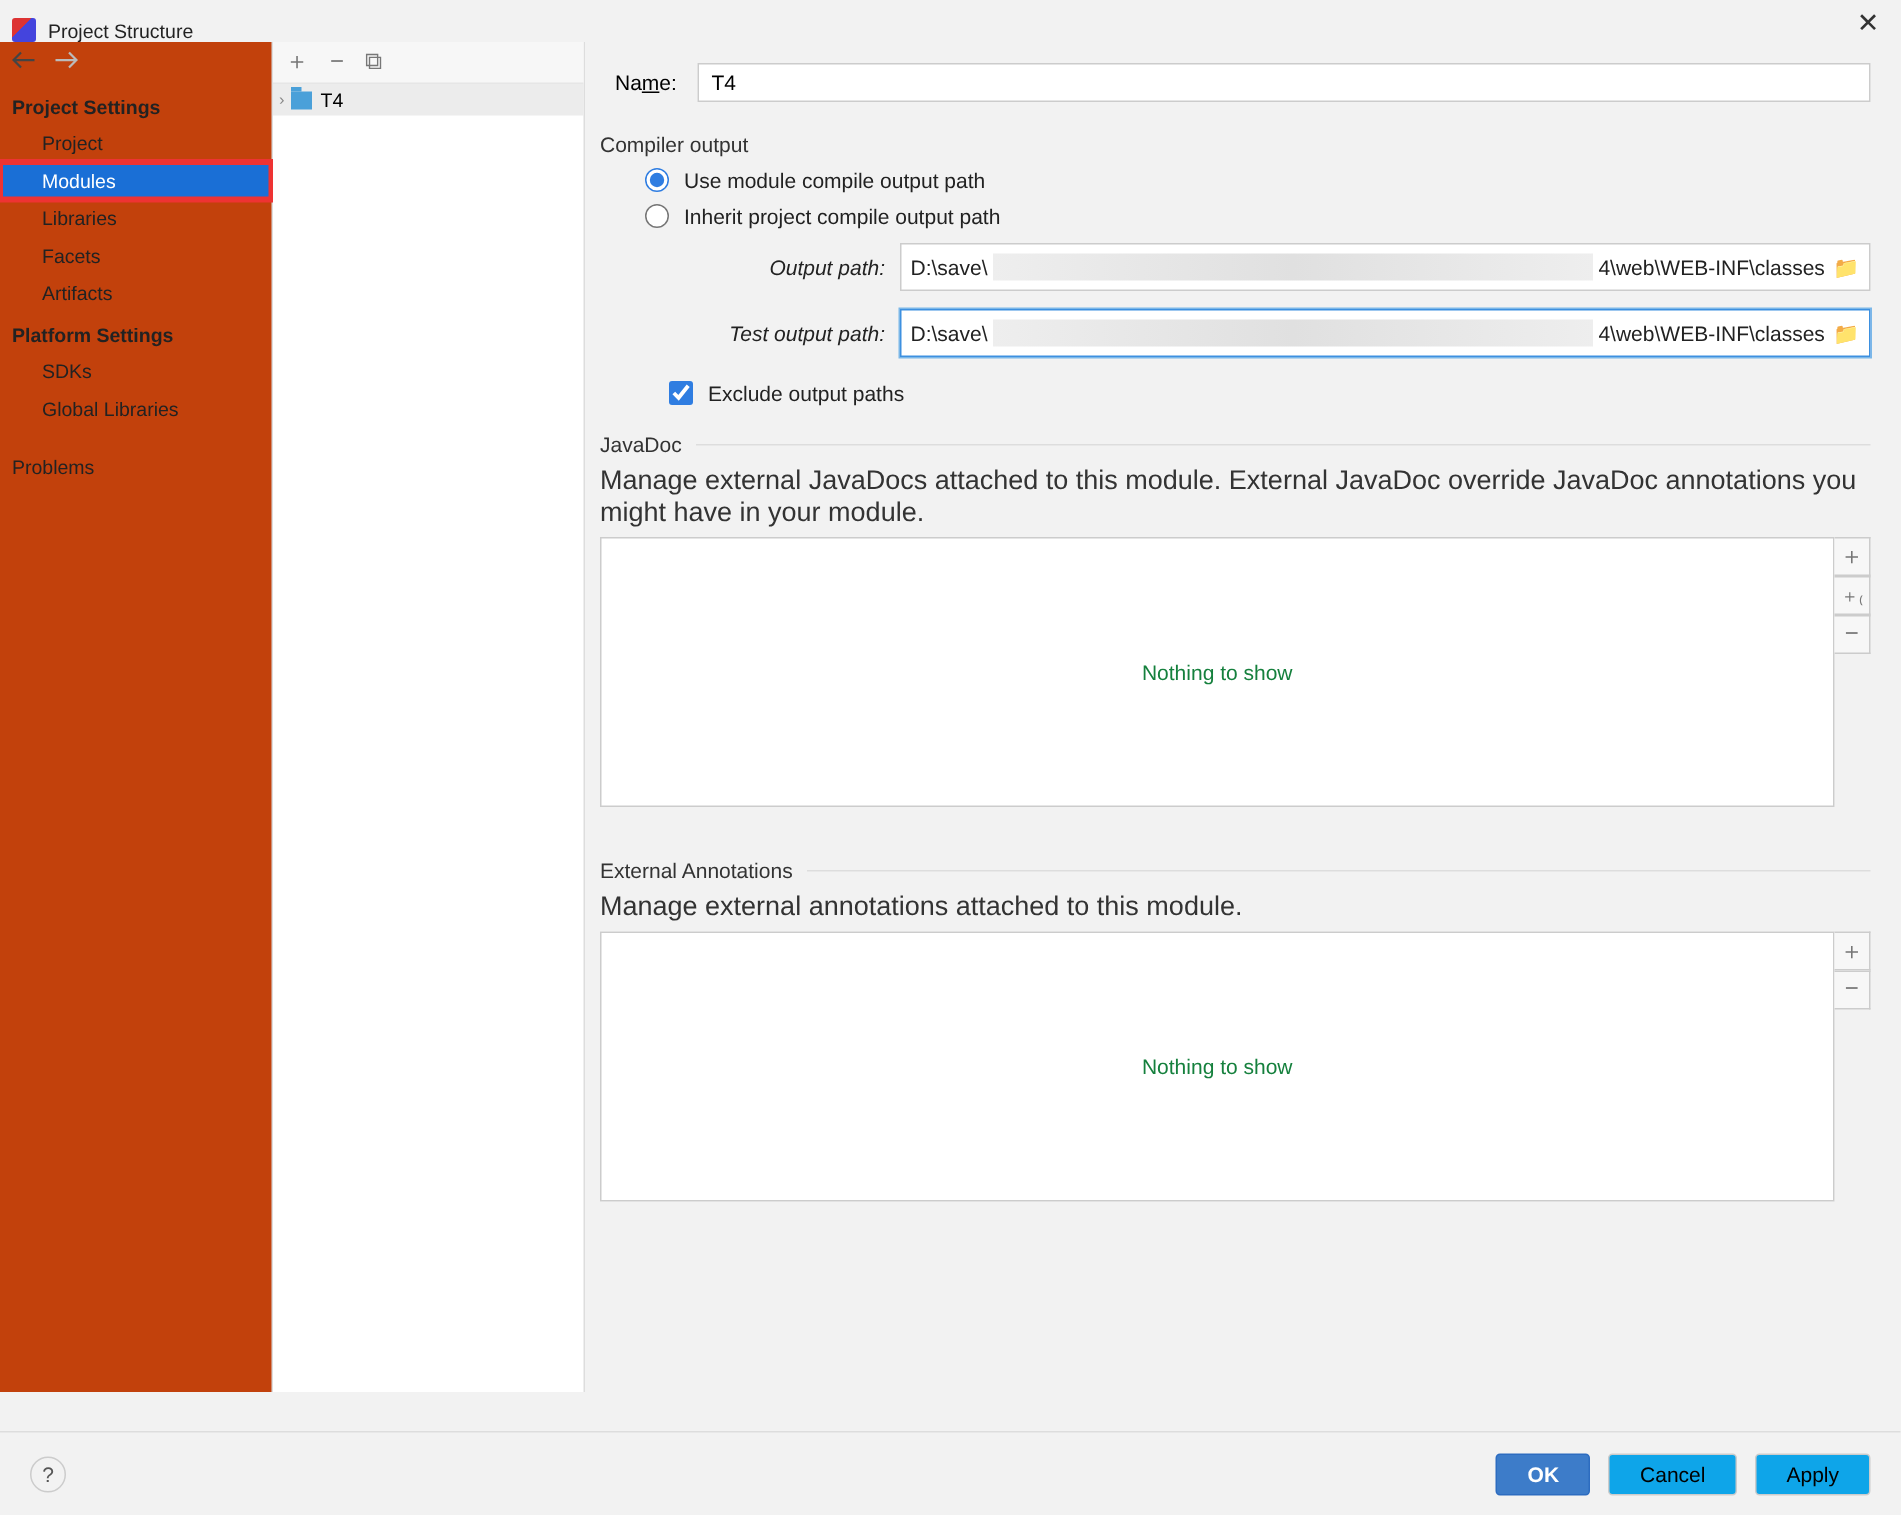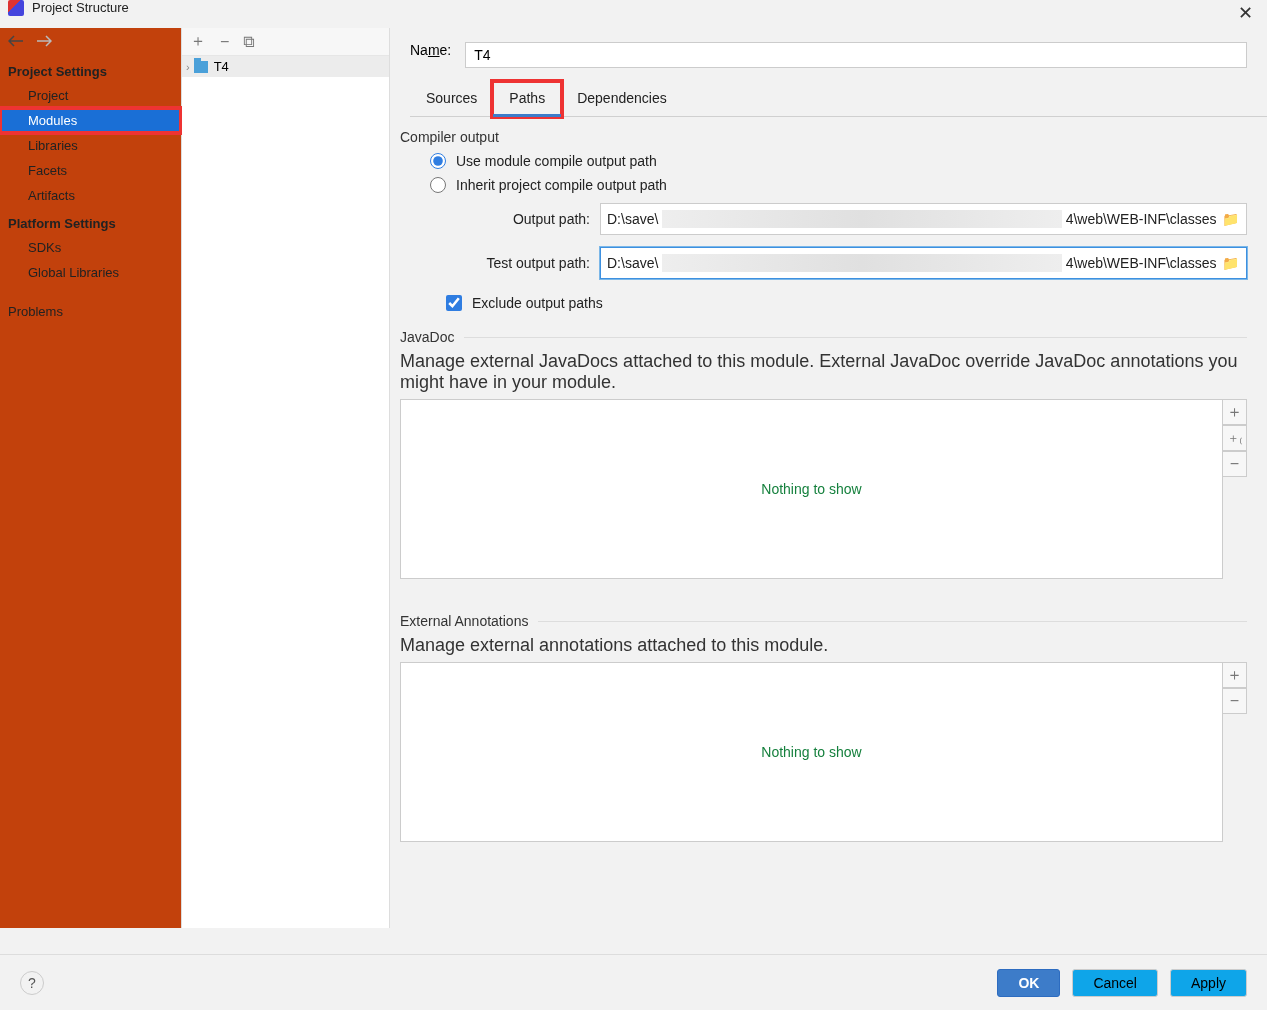--- a/index.html
+++ b/index.html
@@ -1,18 +1,18 @@
 <!DOCTYPE html>
 <html><head>
 <meta charset="utf-8">
 <style>
 * { box-sizing: border-box; margin: 0; padding: 0; font-family: "Segoe UI", Arial, sans-serif; }
 html, body { width: 1267px; height: 1010px; background: #f2f2f2; overflow: hidden; }
 
-.title-bar { height: 28px; display: flex; align-items: flex-start; padding: 0 8px; background: #f2f2f2; }
+.title-bar { height: 28px; display: flex; align-items: flex-end; padding: 0 8px; background: #f2f2f2; }
 .title-bar .icon { width: 16px; height: 16px; margin-right: 8px; background: linear-gradient(135deg,#d33 0%,#d33 40%,#44d 40%,#44d 100%); border-radius: 2px; }
 .title-bar .title { font-size: 13px; color: #222; flex: 1; }
 .title-bar .close { font-size: 18px; color: #333; cursor: pointer; padding: 2px 6px; }
 
 .body-area { display: flex; height: 900px; }
 
 .sidebar { width: 182px; background: #c2410c; border-right: 1px solid #ddd; }
 .sidebar-nav { height: 28px; padding: 4px 8px; display: flex; gap: 12px; align-items: center; }
 .sidebar-nav svg { width: 16px; height: 12px; }
 .sb-section-title { font-size: 13px; font-weight: bold; color: #222; padding: 8px 8px 4px 8px; }
@@ -22,39 +22,39 @@
 
 .tree-col { width: 208px; background: #fff; border-right: 1px solid #ddd; }
 .tree-toolbar { height: 28px; display: flex; align-items: center; gap: 14px; padding: 0 8px; border-bottom: 1px solid #e6e6e6; background: #f7f7f7; }
 .tree-toolbar .tb-icon { color: #777; font-size: 16px; cursor: pointer; }
 .tree-row { display: flex; align-items: center; padding: 3px 4px; font-size: 13px; background: #ececec; }
 .tree-row .chev { color: #888; margin-right: 4px; font-size: 11px; }
 .tree-row .mod-icon { width: 14px; height: 12px; background: #4aa0d9; margin-right: 6px; position: relative; }
 .tree-row .mod-icon::before { content:""; position:absolute; left:0; top:-3px; width:7px; height:3px; background:#4aa0d9; }
 
 .main { flex: 1; background: #f2f2f2; padding: 0; overflow: hidden; }
-.name-row { display: flex; padding: 14px 20px 8px 20px; gap: 14px; }
+.name-row { display: flex; align-items: center; padding: 14px 20px 8px 20px; gap: 14px; }
 .name-row label { font-size: 14px; }
 .name-row label u { text-decoration: underline; }
 .name-row input { flex: 1; height: 26px; border: 1px solid #ccc; padding: 2px 8px; font-size: 14px; background:#fff; }
 
 .tabs { display: flex; margin: 6px 0 0 20px; border-bottom: 1px solid #d0d0d0; }
 .tab { padding: 8px 16px 10px 16px; font-size: 14px; color: #222; cursor: pointer; position: relative; }
 .tab.active::after { content:""; position:absolute; left:0; right:0; bottom:-1px; height:3px; background:#3d7cc9; }
 .tab.hl { outline: 4px solid #e33; outline-offset: -1px; }
 
 .section-title { font-size: 14px; color: #333; padding: 12px 20px 4px 10px; margin-left: 0; }
 .divider-line { height:1px; background:#ddd; flex:1; }
 
 .radio-row, .check-row { display: flex; align-items: center; gap: 10px; padding: 4px 20px 4px 40px; font-size: 14px; color: #222; }
 .radio-row input[type=radio] { width: 16px; height: 16px; accent-color: #2f7de1; }
 .check-row input[type=checkbox] { width: 16px; height: 16px; accent-color: #2f7de1; }
 
 .path-row { display: flex; align-items: center; padding: 6px 20px 6px 40px; gap: 10px; }
-.path-row .lbl { width: 160px; text-align: right; font-size: 14px; color: #222; }
+.path-row .lbl { width: 160px; text-align: right; font-size: 14px; color: #222; font-style: italic; }
 .path-row .path-input { flex: 1; height: 32px; border: 1px solid #ccc; background:#fff; display:flex; align-items:center; padding: 0 6px; font-size: 14px; position: relative; }
 .path-row .path-input.focused { border: 1px solid #3d90e0; box-shadow: 0 0 0 1px #7bb7e8; }
 .path-row .path-input .pre { color:#222; }
 .path-row .path-input .blur { display:inline-block; height:18px; background:linear-gradient(90deg,#eee,#e0e0e0,#eee); flex:1; margin: 0 4px; }
 .path-row .path-input .post { color:#222; }
 .path-row .path-input .browse { color:#aaa; margin-left:6px; }
 
 .sub-label { display:flex; align-items:center; gap:10px; padding: 14px 20px 2px 10px; }
 .sub-label .txt { font-size:14px; color:#333; }
 .sub-desc { font-size: 18px; color: #333; padding: 4px 20px 6px 10px; }
@@ -113,25 +113,20 @@
       <span>T4</span>
     </div>
   </div>
 
   <div class="main">
     <div class="name-row">
       <label>Na<u>m</u>e:</label>
       <input type="text" value="T4" style="">
     </div>
 
-    <div class="tabs">
-      <div class="tab">Sources</div>
-      <div class="tab active hl">Paths</div>
-      <div class="tab">Dependencies</div>
-    </div>
 
     <div class="section-title">Compiler output</div>
 
     <div class="radio-row">
       <input type="radio" name="co" checked="" style="">
       <span>Use module compile output path</span>
     </div>
     <div class="radio-row">
       <input type="radio" name="co" style="">
       <span>Inherit project compile output path</span>

